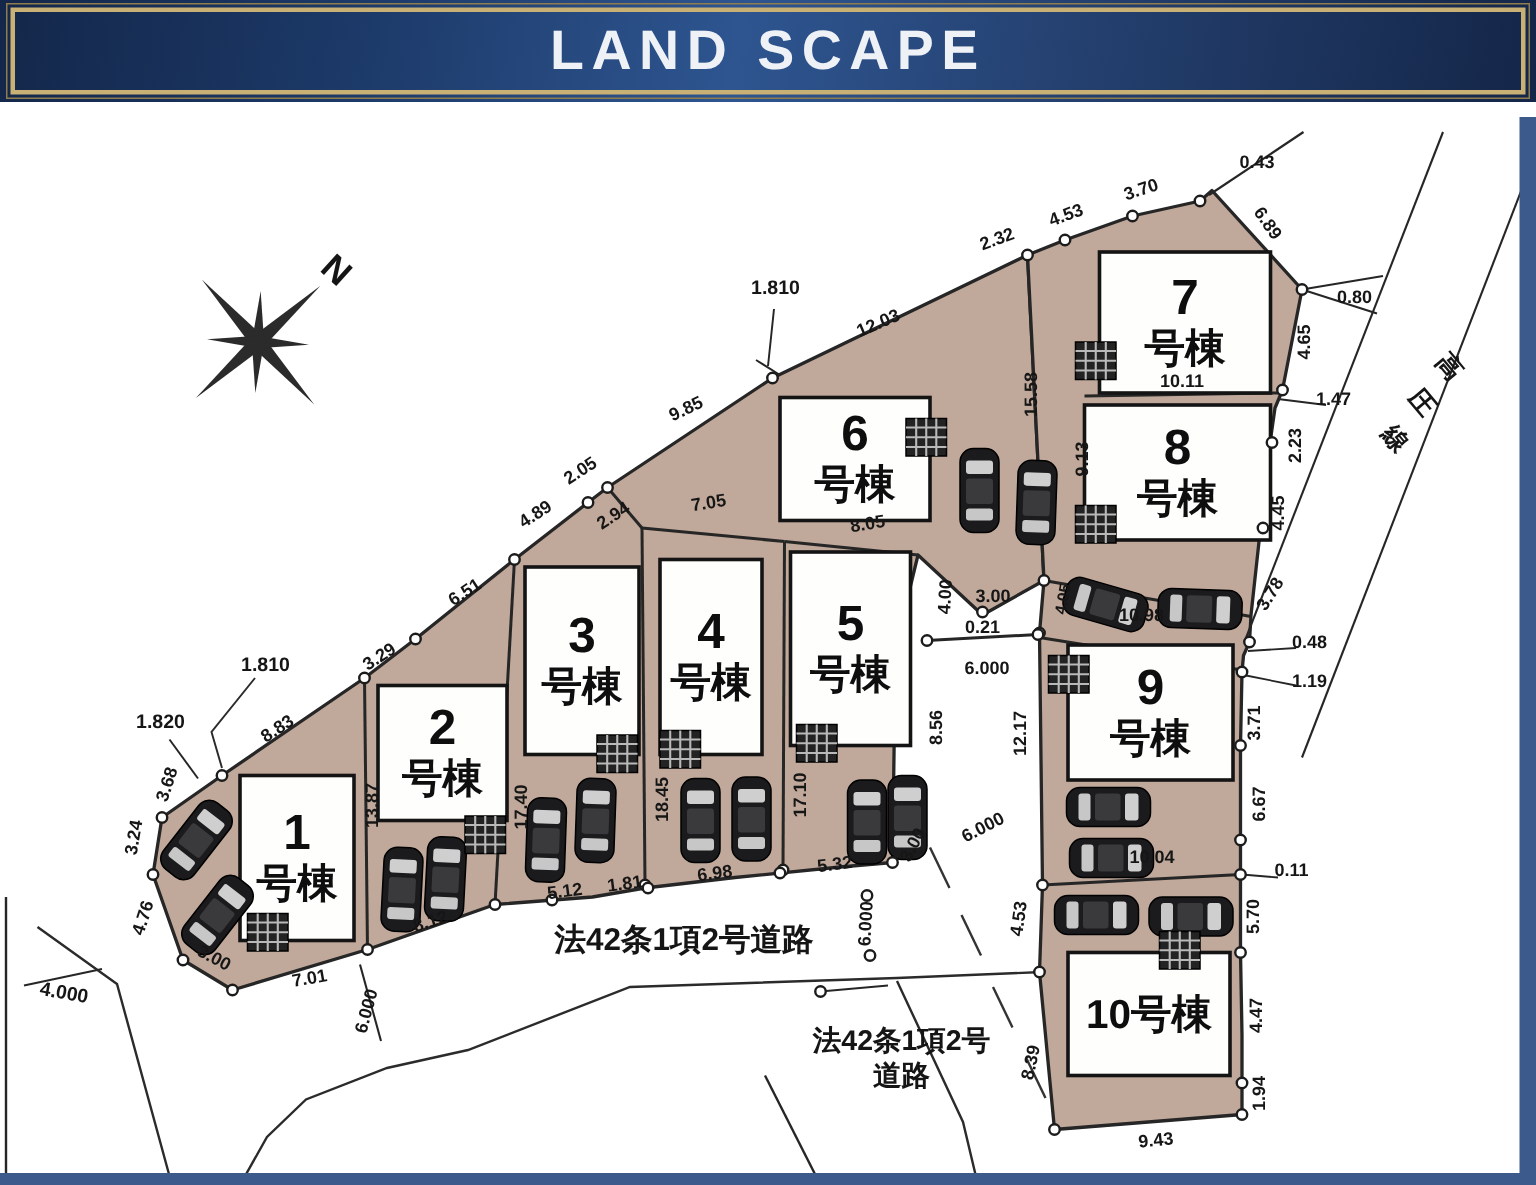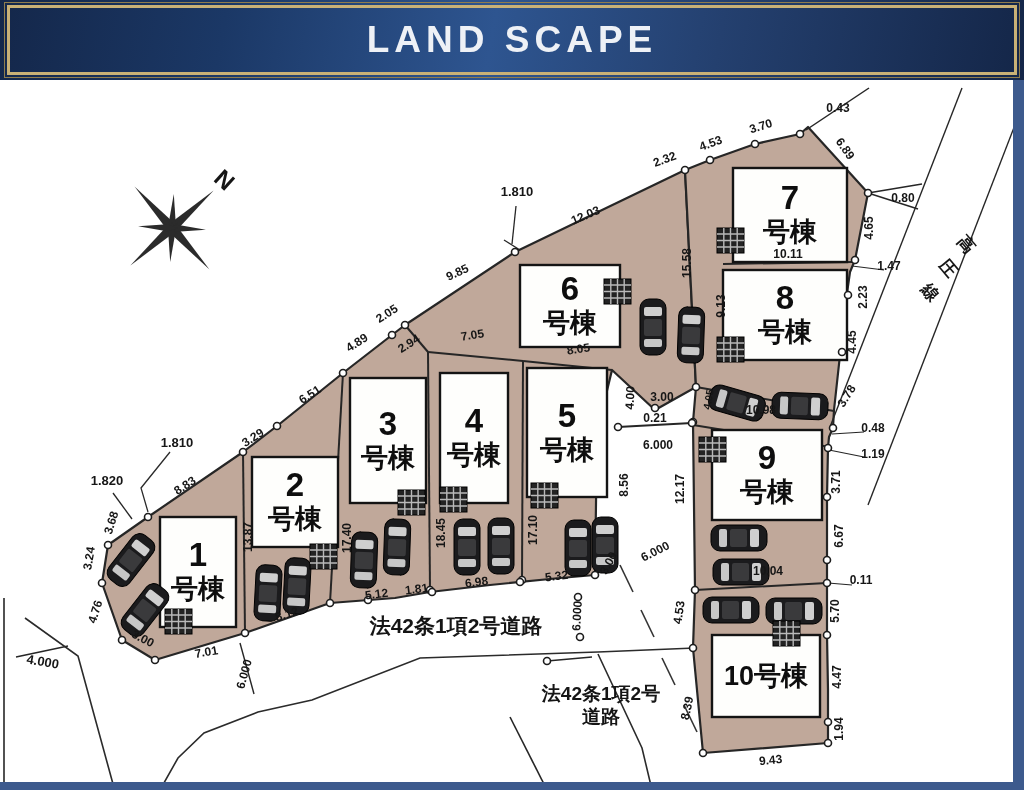--- a/index.html
+++ b/index.html
@@ -1,18 +1,18 @@
 <!DOCTYPE html>
 <html><head>
 <meta charset="utf-8">
 <style>
   html,body{margin:0;padding:0;background:#ffffff;}
   body{width:1024px;height:790px;position:relative;overflow:hidden;
        font-family:"Liberation Sans","DejaVu Sans",sans-serif;}
-  .banner{position:absolute;left:0;top:0;width:1024px;height:80px;z-index:5;
+  .banner{position:absolute;left:0;top:0;width:1024px;height:68px;z-index:5;
     background:linear-gradient(100deg,#14274a 0%,#1b3866 22%,#2e5590 48%,#24406f 70%,#142källor 100%);
     background:linear-gradient(100deg,#14274a 0%,#1b3866 22%,#2e5590 48%,#24406f 70%,#142648 100%);}
   .banner-frame{position:absolute;left:7px;right:7px;top:5px;bottom:5px;
     border:3px solid #c9b176;outline:1px solid #8f7d4e;outline-offset:2px;
     display:flex;align-items:center;justify-content:center;}
   .banner-title{color:#eef1f6;font-size:37px;font-weight:bold;letter-spacing:5px;}
   .frame-right{position:absolute;top:78px;right:0;width:11px;bottom:0;background:#3d5a8d;z-index:4;}
   .frame-bottom{position:absolute;left:0;right:0;bottom:0;height:8px;background:#3d5a8d;z-index:4;}
   svg{position:absolute;left:0;top:0;}
   text.dim{font-family:"Liberation Sans","DejaVu Sans",sans-serif;font-weight:700;fill:#161616;}

